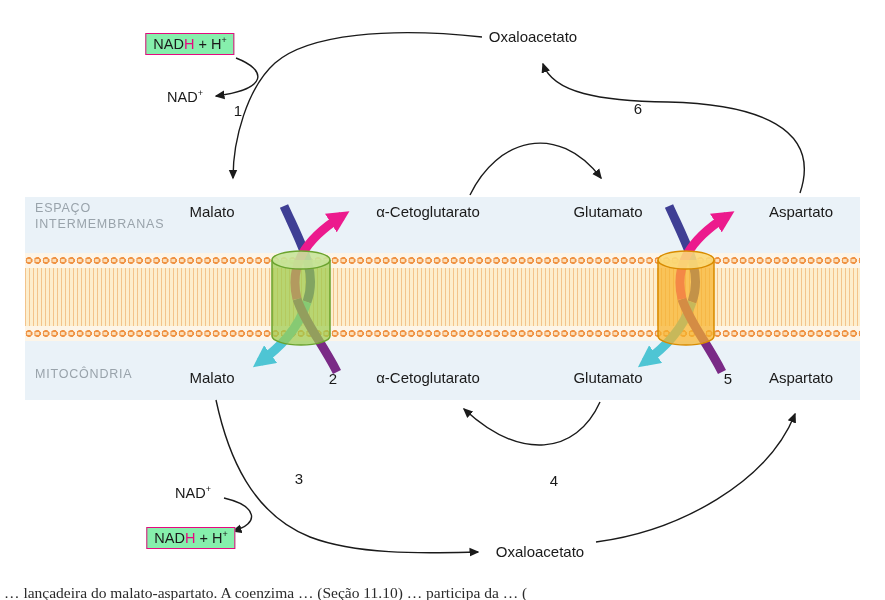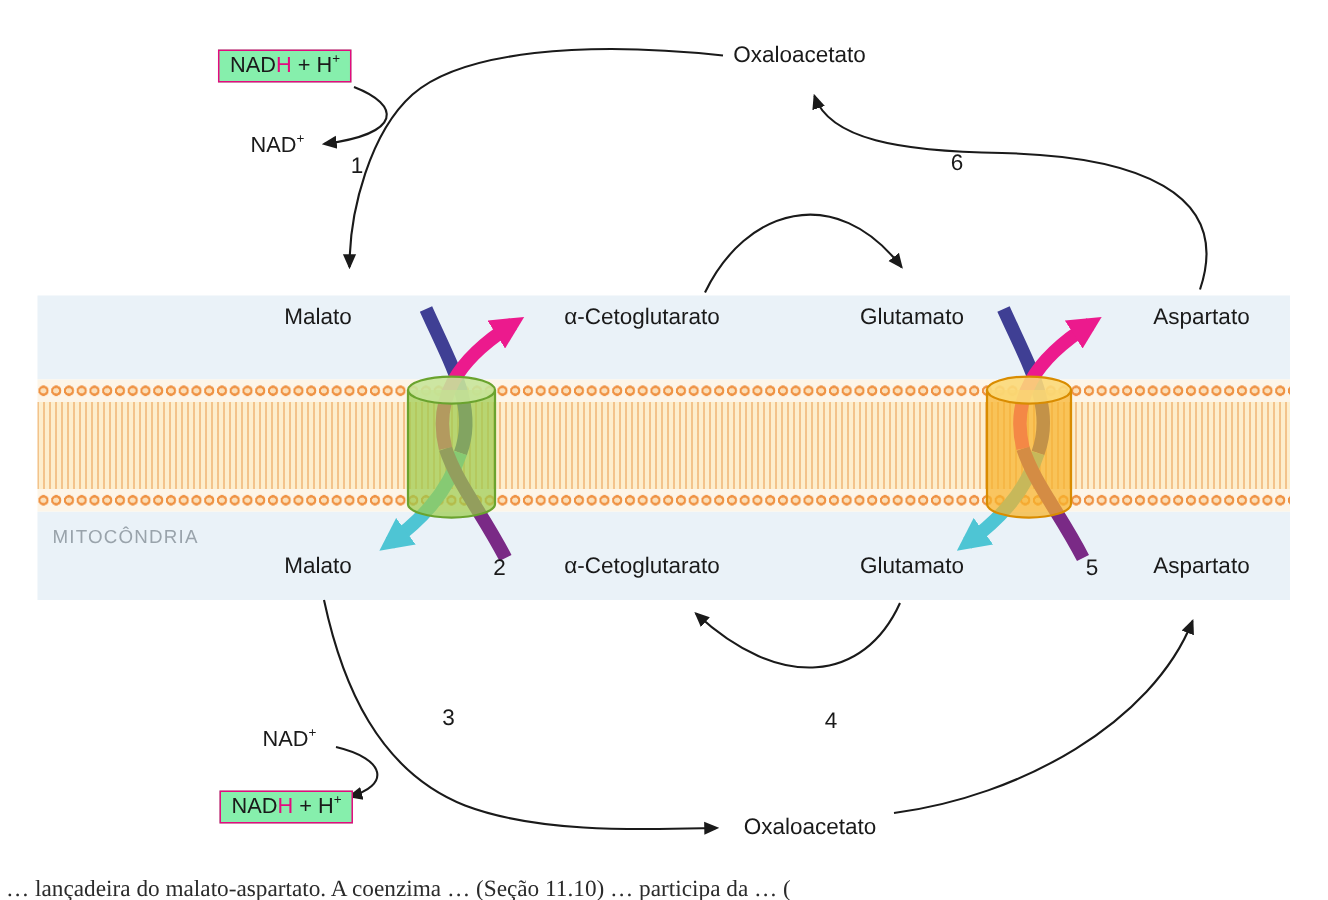--- a/index.html
+++ b/index.html
@@ -106,21 +106,25 @@
       <path d="M236,58 C267,70 269,89 216,96" marker-end="url(#mk-black)"></path>
       <path d="M470,195 C497,139 557,121 601,178" marker-end="url(#mk-black)"></path>
       <path d="M800,193 C822,128 757,104 668,102 C600,101 553,93 543,64" marker-end="url(#mk-black)"></path>
       <path d="M216,400 C228,456 252,514 310,537 C360,556 430,553 478,552" marker-end="url(#mk-black)"></path>
       <path d="M224,498 C258,506 260,524 233,531" marker-end="url(#mk-black)"></path>
       <path d="M600,402 C576,455 520,461 464,409" marker-end="url(#mk-black)"></path>
       <path d="M596,542 C680,531 768,482 795,414" marker-end="url(#mk-black)"></path>
     </g>
   </svg>
 
-  <div class="region-lbl" style="left:35px;top:350px">
+  <div class="region-lbl" style="left:35px;top:200px">
+    <div>ESPAÇO</div>
+    <div>INTERMEMBRANAS</div>
+  </div>
+  <div class="region-lbl" style="left:35px;top:366px">
     <div>MITOCÔNDRIA</div>
   </div>
 
   <div class="lbl met" style="left:533px;top:28px">Oxaloacetato</div>
   <div class="lbl met" style="left:212px;top:203px">Malato</div>
   <div class="lbl met" style="left:428px;top:203px">α-Cetoglutarato</div>
   <div class="lbl met" style="left:608px;top:203px">Glutamato</div>
   <div class="lbl met" style="left:801px;top:203px">Aspartato</div>
 
   <div class="lbl met" style="left:212px;top:369px">Malato</div>

